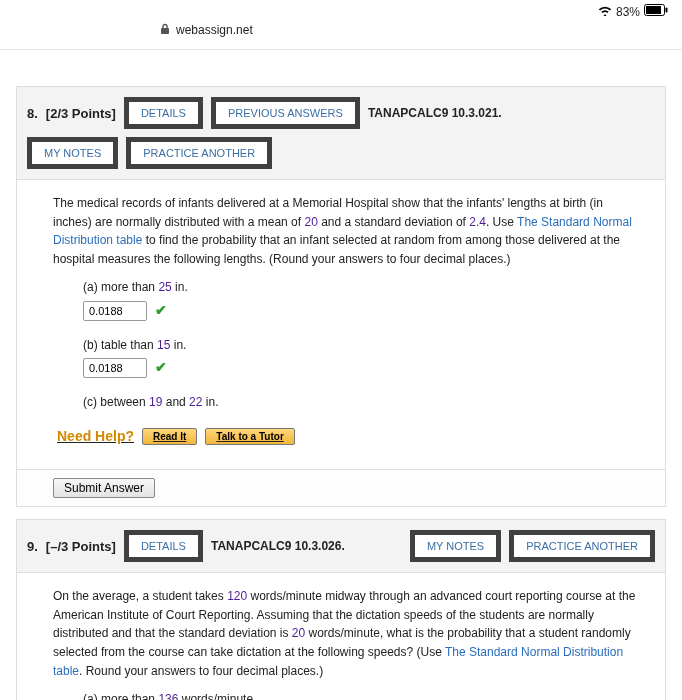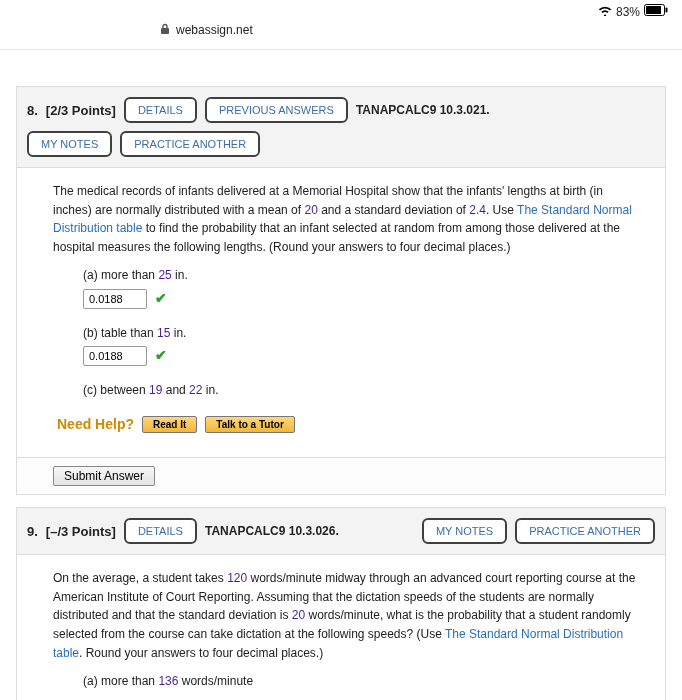--- a/index.html
+++ b/index.html
@@ -40,27 +40,27 @@
     padding: 10px 10px;
   }
   .q-header-row {
     display: flex;
     align-items: center;
     gap: 8px;
     flex-wrap: wrap;
   }
   .q-label { font-weight: bold; font-size: 13px; }
   .btn {
-    border: 2px solid #404040;
+    border: 5px solid #404040;
     color: #3b6ea5;
     background: #fff;
     padding: 5px 12px;
     font-size: 11px;
     cursor: pointer;
-    border-radius: 6px;
+    border-radius: 0;
   }
   .btn-row-right { margin-left: auto; display:flex; gap:8px;}
   .refcode { font-weight: bold; font-size: 12px; }
   .q-body {
     padding: 14px 26px 12px 36px;
     font-size: 12px;
     line-height: 1.55;
   }
   .red { color: #4c1d95; }
   .bluelink { color: #2a6ebb; text-decoration: none; cursor:pointer;}
@@ -77,20 +77,21 @@
     border-radius: 2px;
   }
   .check { color: #2e9e2e; font-weight: bold; font-size: 14px;}
   .cross { color: #d03030; font-weight: bold; font-size: 14px;}
   .need-help {
     margin: 14px 0 10px 0;
     padding-left: 4px;
     display: flex;
     align-items: center;
     gap: 8px;
+    text-decoration: underline;
   }
   .need-help-label { color: #d08a00; font-weight: bold; font-size: 14px;}
   .help-btn {
     border: 1px solid #777;
     background: linear-gradient(#ffd77a,#f2b63b);
     font-size: 10px;
     font-weight: bold;
     padding: 2px 10px;
     cursor: pointer;
     border-radius: 2px;

